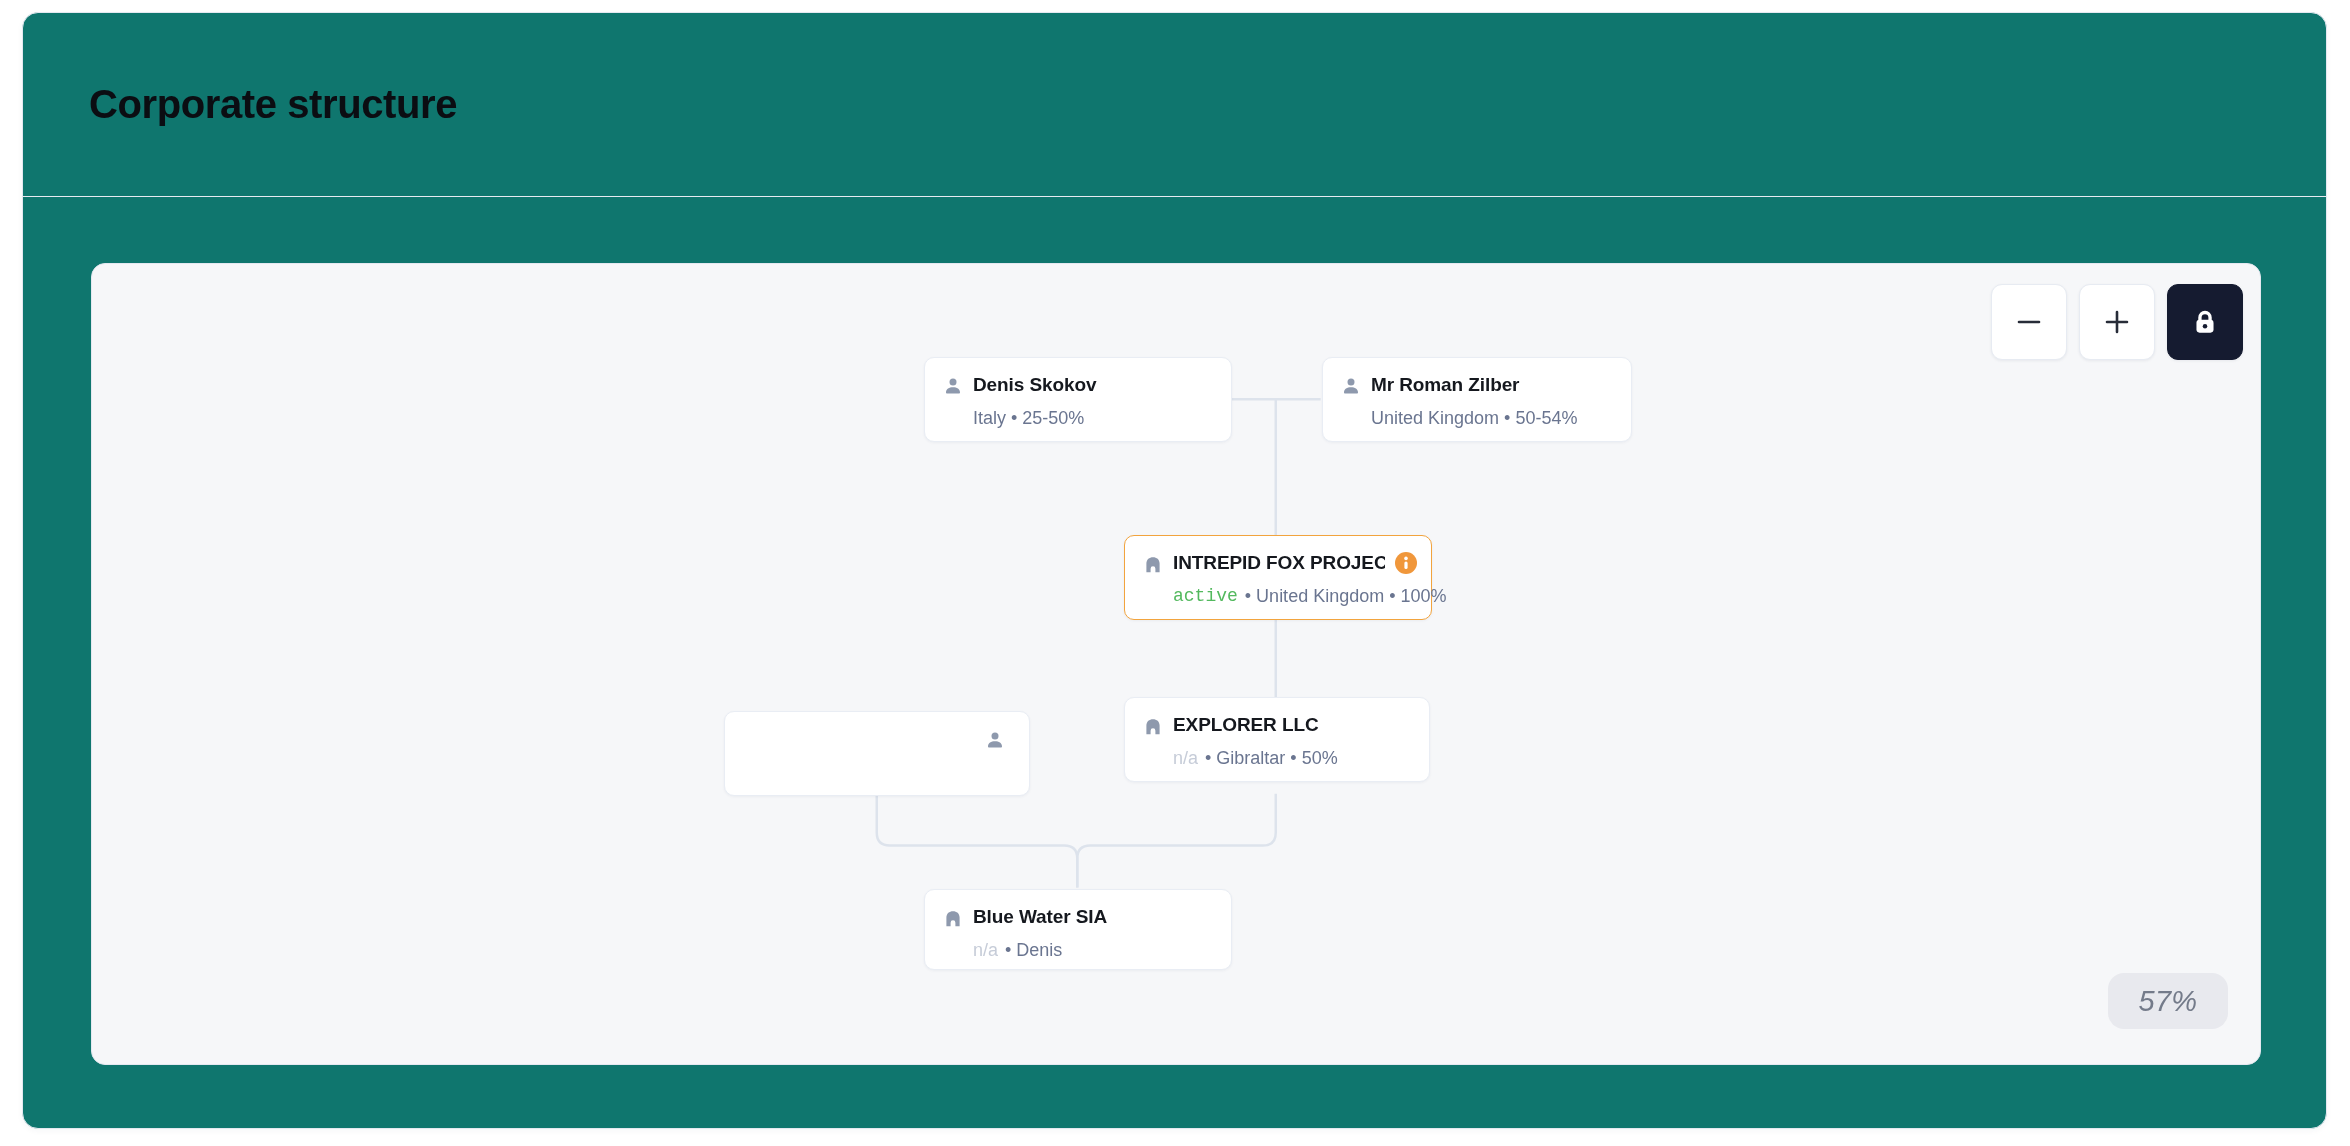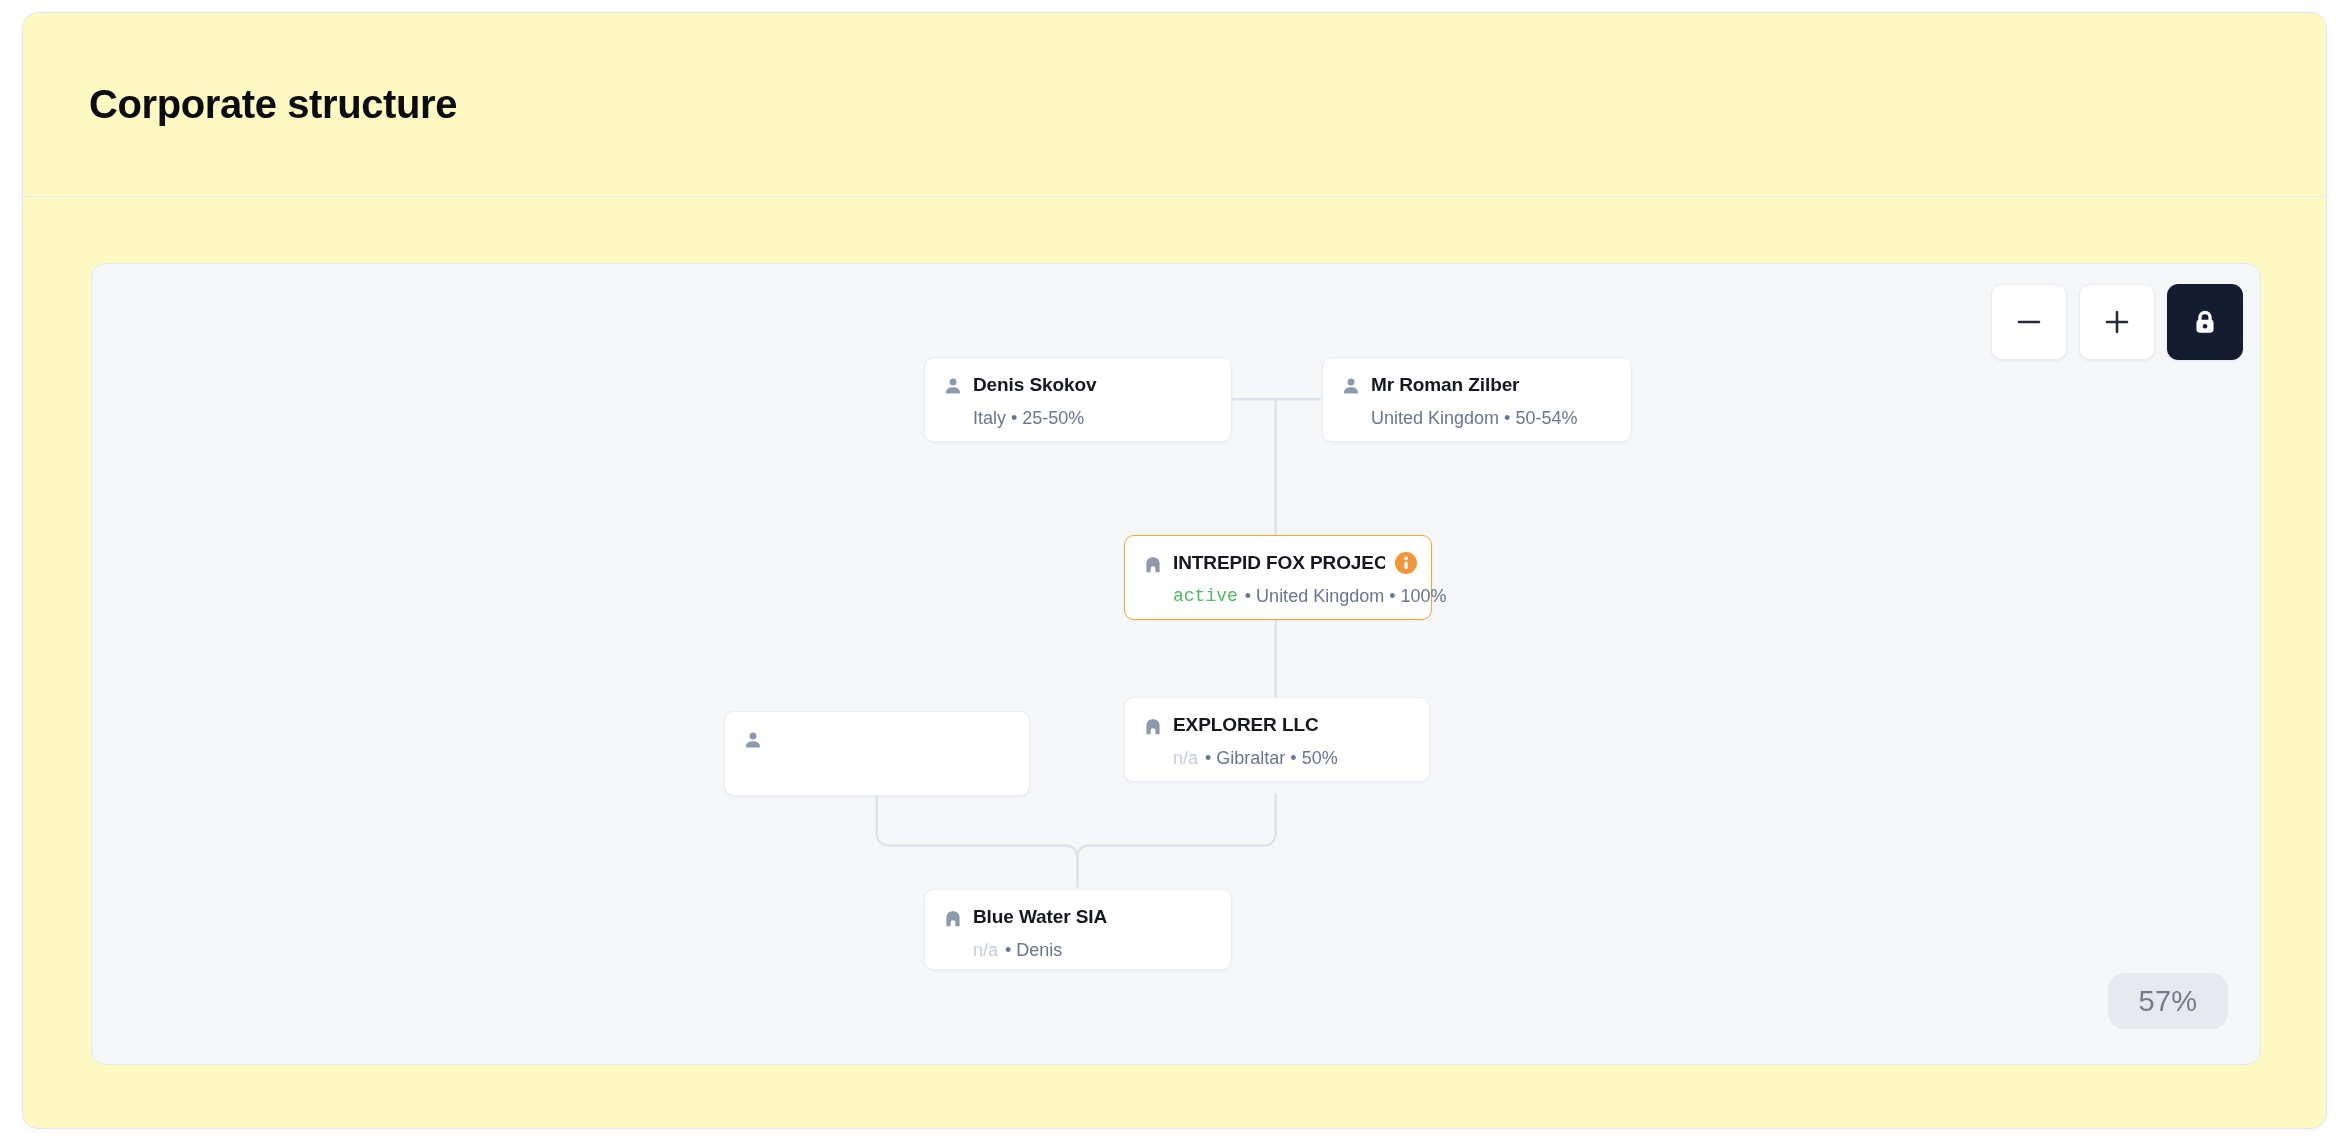--- a/index.html
+++ b/index.html
@@ -1,21 +1,21 @@
 <!DOCTYPE html>
 <html><head>
 <meta charset="utf-8">
 <style>
   * { margin:0; padding:0; box-sizing:border-box; }
   html,body { width:2350px; height:1146px; background:#ffffff;
     font-family:"Liberation Sans", sans-serif; overflow:hidden; }
 
   .outer-card{
     position:absolute; left:22px; top:12px; width:2305px; height:1117px;
-    background:#fef9c3; border:1px solid #e3e8f0; border-radius:16px;
+    background:#0f766e; border:1px solid #e3e8f0; border-radius:16px;
     box-shadow:0 2px 6px rgba(25,39,70,0.04);
   }
   .header{
     height:184px; display:flex; align-items:center; padding-left:66px;
     border-bottom:1px solid #e6eaf1;
   }
   .page-title{
     font-size:40px; font-weight:700; color:#0b0d12; letter-spacing:-0.4px;
   }
 
@@ -23,21 +23,21 @@
     position:absolute; left:68px; top:250px; width:2170px; height:802px;
     background:#f6f7f9; border:1px solid #e4e8f0; border-radius:14px;
   }
   .connectors{ position:absolute; left:0; top:0; width:100%; height:100%; }
   .connectors path{ stroke:#dde3ec; stroke-width:2.5; fill:none; }
 
   .node{
     position:absolute; height:85px; background:#ffffff;
     border:1px solid #e9edf4; border-radius:10px;
     box-shadow:0 1px 3px rgba(25,39,70,0.05);
-    display:flex; align-items:flex-start; padding:15px 14px 0 18px; cursor:pointer;
+    display:flex; align-items:flex-start; padding:15px 14px 0 18px; cursor:pointer;justify-content:flex-end;
   }
   .node.highlight{ border:1.5px solid #f2a43e; }
   .nicon{ width:20px; height:20px; margin-top:3px; margin-right:10px; flex:none; display:block; }
   .ntext{ flex:1; min-width:0; }
   .nrow{ display:flex; align-items:center; }
   .nname{
     font-size:19px; font-weight:700; color:#15181e; letter-spacing:-0.1px;
     white-space:nowrap; overflow:hidden; flex:1; min-width:0; line-height:24px;
   }
   .info-badge{ width:22px; height:22px; flex:none; margin-left:10px; cursor:pointer; }
@@ -53,20 +53,21 @@
     border:1px solid #e7ebf2; box-shadow:0 1px 3px rgba(25,39,70,0.07);
     display:flex; align-items:center; justify-content:center; cursor:pointer;
   }
   .ctrl-btn.dark{ background:#151b30; border-color:#151b30; }
 
   .zoom-badge{
     position:absolute; right:32px; bottom:35px; width:120px; height:56px;
     background:#e8e9ee; border-radius:16px; color:#747b8a;
     font-size:29px; font-weight:500; display:flex; align-items:center; justify-content:center;
     letter-spacing:0.3px;
+    font-style:italic;
   }
 </style>
 </head>
 <body>
 
 <div class="outer-card">
 
   <div class="header">
     <div class="page-title">Corporate structure</div>
   </div>

